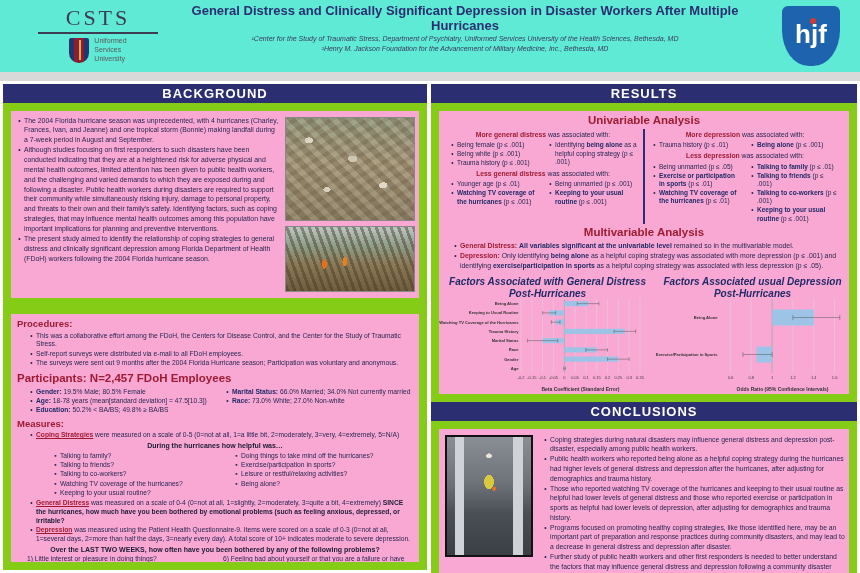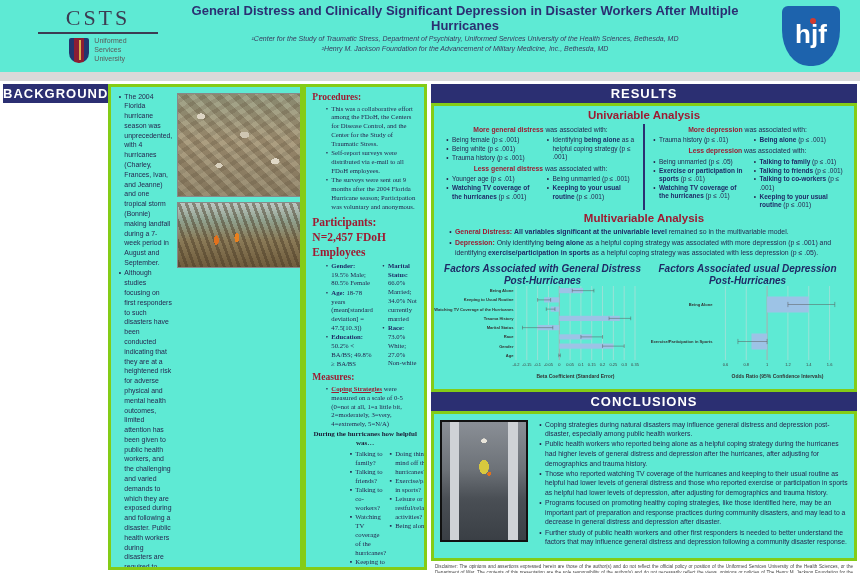--- a/index.html
+++ b/index.html
@@ -19,24 +19,24 @@
   .csts-shield:after{content:"";position:absolute;left:47%;top:2px;bottom:3px;width:2px;background:#d8b24a;}
   .csts-org{text-align:left;font-size:7px;line-height:1.25;color:#5a5a5a;}
   .hjf{position:absolute;right:20px;top:6px;width:58px;height:60px;background:#1d63ad;border-radius:6px 6px 46% 46%/6px 6px 60% 60%;display:flex;align-items:center;justify-content:center;}
   .hjf-txt{color:#fff;font-weight:bold;font-size:26px;letter-spacing:0;position:relative;top:-2px;}
   .hjf-dot{position:absolute;top:12px;left:28px;width:6px;height:6px;border-radius:50%;background:#d33a2f;}
   .title-block{position:absolute;left:165px;right:95px;top:4px;text-align:center;}
   .poster-title{color:#2b2f72;font-weight:bold;font-size:13px;line-height:1.15;}
   .authors{color:#1b1b35;font-weight:bold;font-size:8px;margin-top:2px;line-height:1.25;}
   .affil{color:#3a3a5e;font-style:italic;font-size:7px;line-height:1.25;margin-top:1px;}
   
-  .col-left{position:absolute;left:3px;top:84px;width:424px;bottom:3px;display:flex;flex-direction:row;}
+  .col-left{position:absolute;left:3px;top:84px;width:424px;bottom:3px;display:flex;flex-direction:column;}
   .col-right{position:absolute;left:431px;top:84px;right:3px;bottom:3px;display:flex;flex-direction:column;}
   .secbar{background:#2b2f72;color:#fff;font-weight:bold;font-size:13px;height:19px;line-height:19px;text-align:center;letter-spacing:1px;flex:0 0 19px;}
-  .box{border:3px solid #84cc16;background:#5eead4;overflow:hidden;}
+  .box{border:8px solid #84cc16;background:#f9a8d4;overflow:hidden;}
   
   .bg-box{flex:0 0 181px;display:flex;padding:4px 4px 2px 4px;gap:5px;}
   .bg-bullets{flex:1;font-size:6.9px;line-height:1.42;}
   .bg-photos{flex:0 0 130px;display:flex;flex-direction:column;gap:5px;padding-top:2px;}
   .photo{border:1px solid #888;}
   .photo-aerial{height:102px;
     background-color:#a89a7f;
     background-image:
       radial-gradient(7px 5px at 18% 22%,#ddd5c4 0 60%,transparent 61%),
       radial-gradient(8px 5px at 52% 40%,#cfc6b2 0 60%,transparent 61%),
@@ -46,21 +46,21 @@
       repeating-linear-gradient(-30deg,rgba(90,80,60,.3) 0 4px,transparent 4px 9px),
       linear-gradient(180deg,#9aa98f 0%,#b3a283 45%,#8f8268 100%);}
   .photo-workers{height:64px;
     background-color:#8a7a57;
     background-image:
       radial-gradient(4px 8px at 30% 58%,#e2711d 0 60%,transparent 61%),
       radial-gradient(4px 8px at 46% 54%,#e8801f 0 60%,transparent 61%),
       repeating-linear-gradient(70deg,rgba(70,55,35,.45) 0 3px,transparent 3px 7px),
       linear-gradient(180deg,#bcc7c2 0%,#8fa08d 28%,#8a7a57 58%,#6f5c3d 100%);}
   
-  .methods-box{flex:1;padding:2px 6px;font-size:6.7px;line-height:1.32;font-family:Liberation Serif, serif;}
+  .methods-box{flex:1;padding:2px 6px;font-size:6.7px;line-height:1.32;}
   .mhead{color:#9e1b32;font-weight:bold;font-size:9.5px;margin:2px 0 1px 0;}
   .mhead-big{color:#9e1b32;font-weight:bold;font-size:11.5px;margin:3px 0 1px 0;}
   .li{display:flex;margin:0.5px 0;align-items:flex-start;}
   .mk{flex:0 0 9px;text-align:center;line-height:inherit;}
   .litx{flex:1;}
   .indent1{margin-left:10px;}
   .two-col{display:flex;gap:6px;}
   .two-col>div{flex:1;}
   .qline{text-align:center;font-weight:bold;color:#1b1b35;font-size:7px;margin:1px 0;}
   .coping-grid{display:flex;margin-left:34px;}

